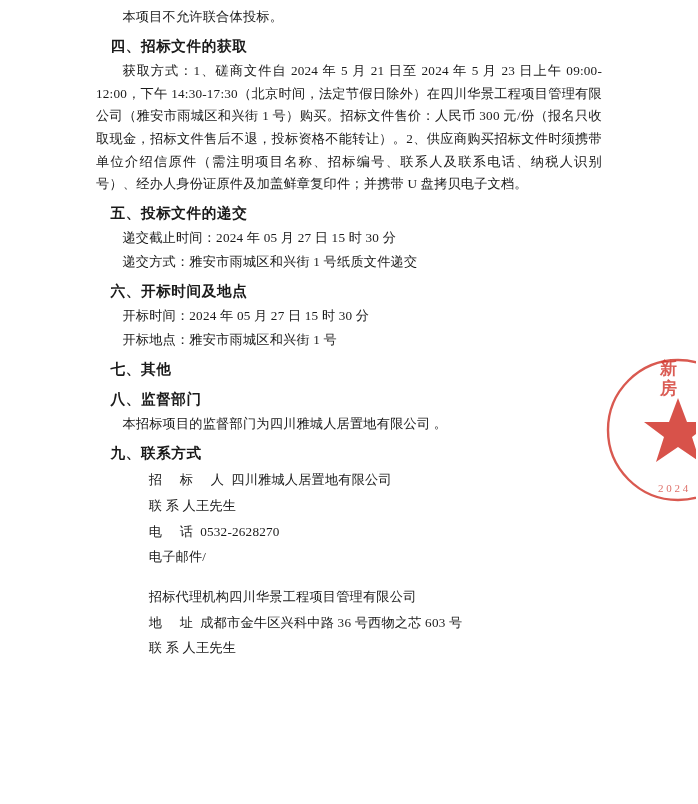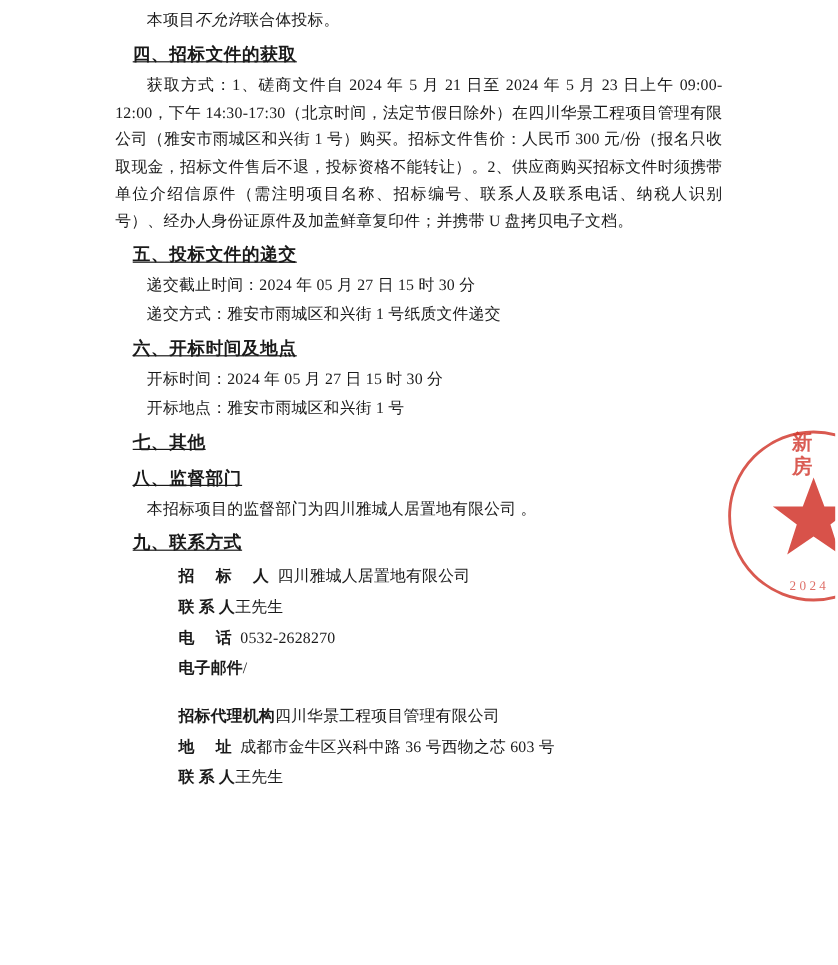--- a/index.html
+++ b/index.html
@@ -36,36 +36,33 @@
     margin: 0 0 1px 0;
     letter-spacing: 0.2px;
   }
   .heading {
     font-size: 14.6px;
     font-weight: bold;
     line-height: 1.8;
     margin: 4px 0 1px 0;
     text-indent: 1em;
     letter-spacing: 0.6px;
-    text-decoration: underline;
   }
   .italic-no {
-    font-style: italic;
   }
   .contact-row {
     font-size: 13.2px;
     line-height: 1.95;
     text-indent: 2em;
     margin: 0;
     letter-spacing: 0.2px;
   }
   .lbl {
     display: inline-block;
     min-width: 5.1em;
-    font-weight: bold;
   }
   .lbl-sp {
     letter-spacing: 0.55em;
   }
   .gap {
     height: 14px;
   }
   .stamp {
     position: absolute;
     right: 2px;

